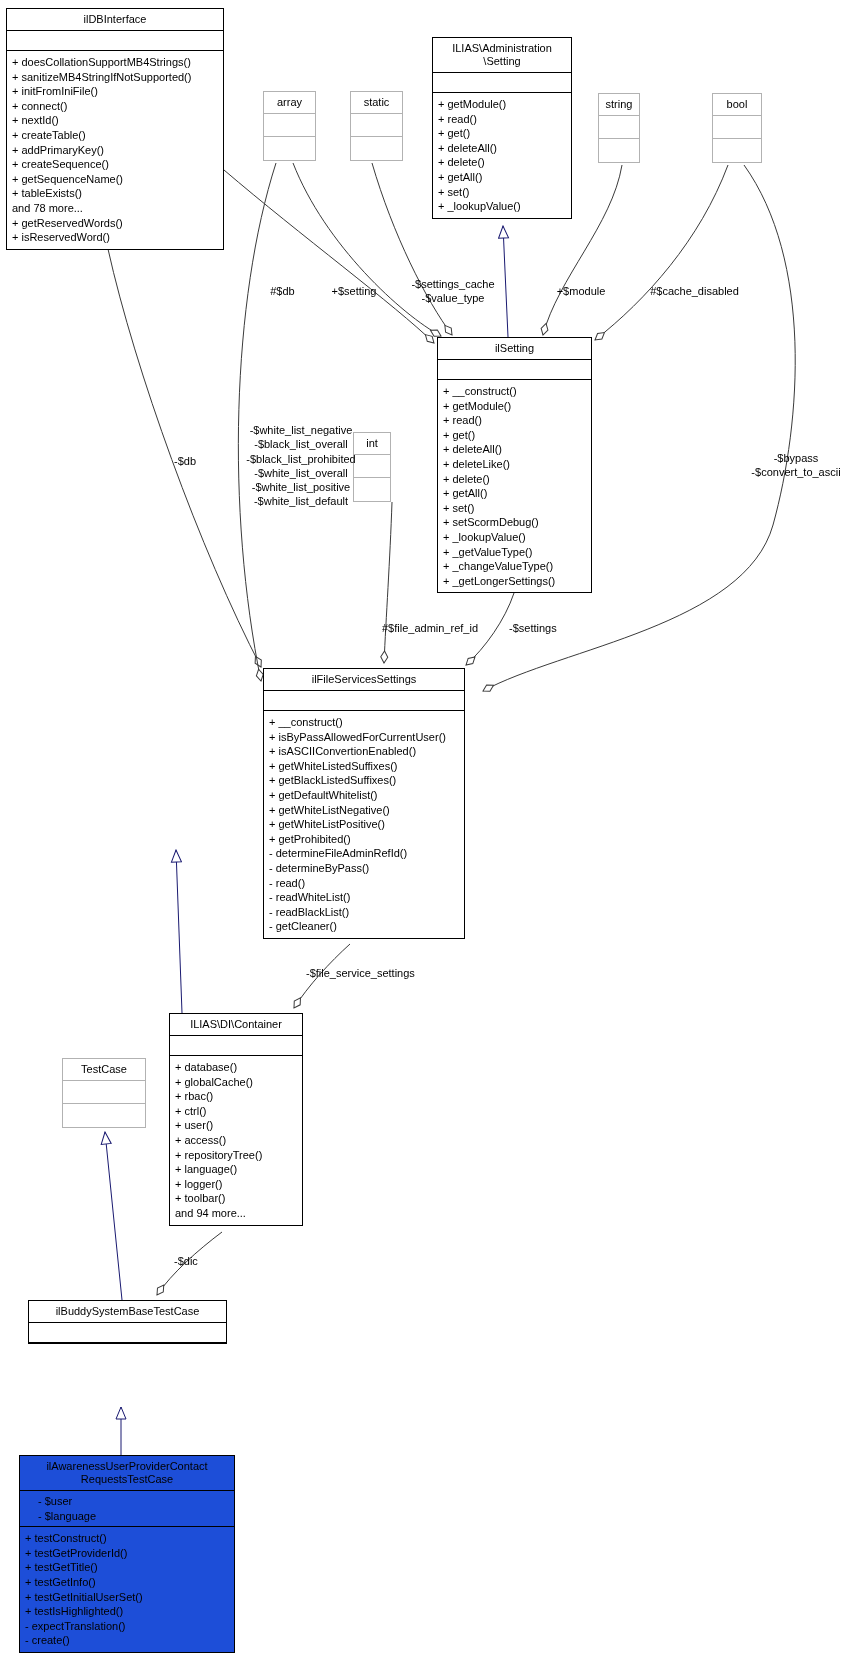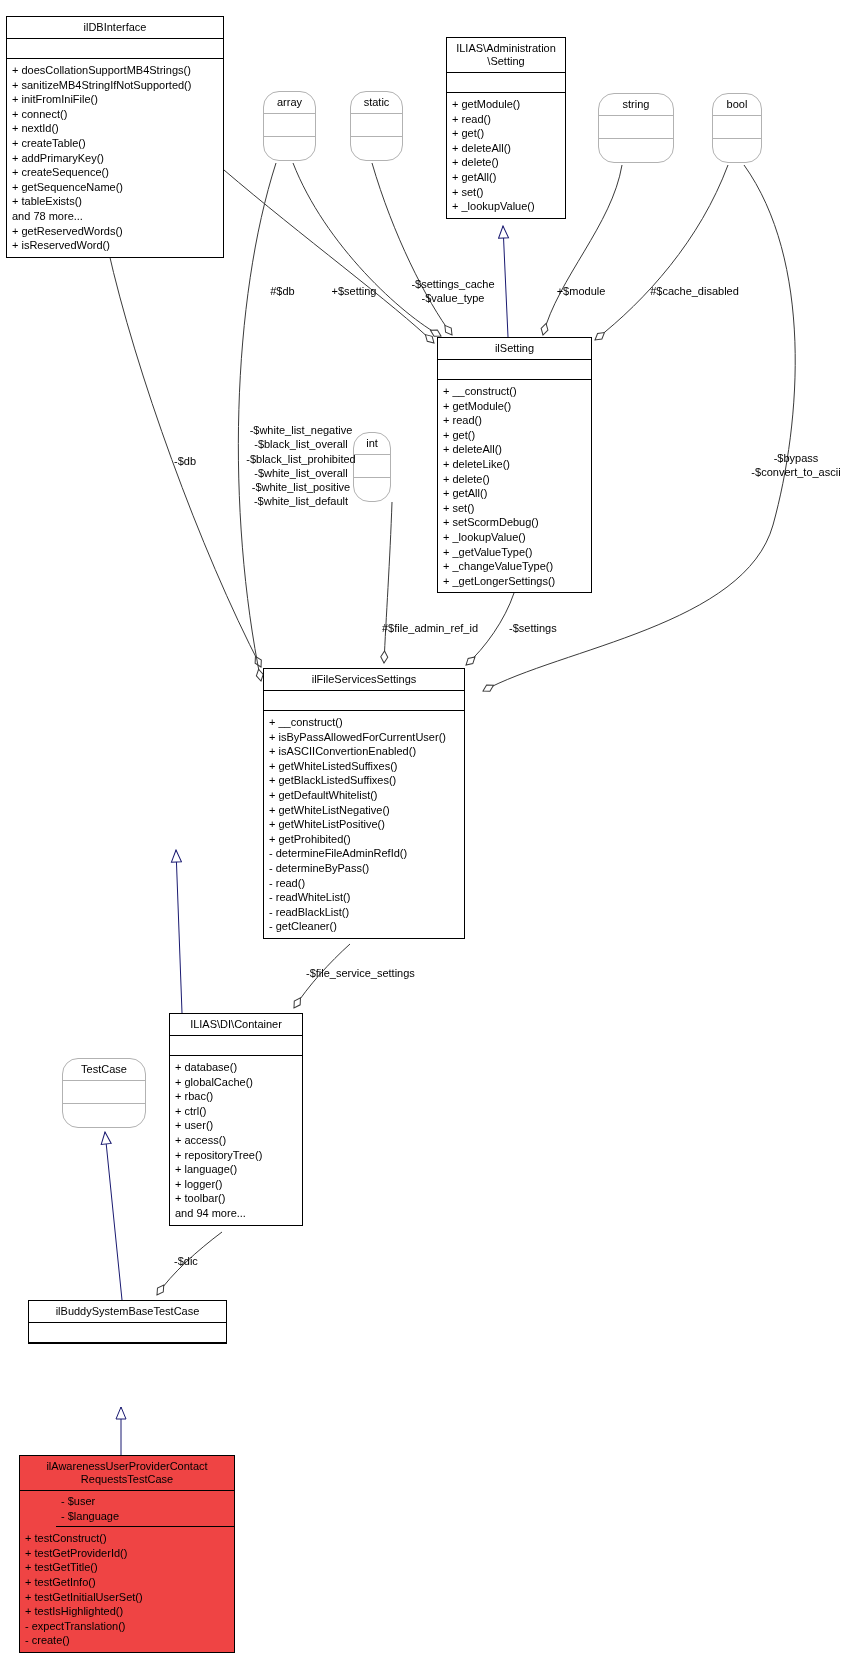--- a/index.html
+++ b/index.html
@@ -5,28 +5,28 @@
   html,body{margin:0;padding:0;background:#fff;}
   .canvas{
     position:relative;width:855px;height:1669px;background:#ffffff;
     font-family:"Liberation Sans",sans-serif;font-size:11px;color:#000;overflow:hidden;
   }
   svg.edges{position:absolute;left:0;top:0;z-index:1;}
   .cls{position:absolute;border:1px solid #000;background:#fff;box-sizing:border-box;z-index:2;}
   .cls .t{border-bottom:1px solid #000;text-align:center;padding:4px 2px;line-height:13px;white-space:nowrap;}
   .cls .a{border-bottom:1px solid #000;height:20px;box-sizing:border-box;padding:2px 4px;}
   .cls .a div{line-height:14.6px;white-space:nowrap;}
-  .cls .a.tall{height:auto;padding:3px 5px;margin-left:36px;}
+  .cls .a.tall{height:auto;padding:3px 18px;}
   .cls .m{padding:4px 3px 4px 5px;}
   .cls .m div{line-height:14.6px;white-space:nowrap;}
-  .prim{border-color:#b2b2b2;border-radius:16px;}
+  .prim{border-color:#b2b2b2;}
   .prim .t{border-bottom-color:#b2b2b2;}
   .prim .r{height:23px;box-sizing:border-box;}
   .prim .rb{border-bottom:1px solid #b2b2b2;}
-  .gray{background:#ef4444;}
+  .gray{background:#1d4ed8;}
   .lbl{position:absolute;z-index:3;line-height:14.3px;text-align:center;white-space:nowrap;}
   .lbl.la{text-align:left;}
 </style>
 </head>
 <body>
 
 <div class="canvas">
 
   <svg class="edges" width="855" height="1669" viewBox="0 0 855 1669">
     <defs>
@@ -50,41 +50,41 @@
     <path d="M 744,165 C 812,260 802,420 773,525 C 745,625 562,648 483,691" fill="none" stroke="#3a3a3a" marker-end="url(#dia)"></path>
     <path d="M 350,944 C 330,962 308,986 294,1008" fill="none" stroke="#3a3a3a" marker-end="url(#dia)"></path>
     <path d="M 222,1232 C 198,1250 172,1273 157,1295" fill="none" stroke="#3a3a3a" marker-end="url(#dia)"></path>
 
     <path d="M 508,337 L 503,226" fill="none" stroke="#191970" marker-end="url(#tri)"></path>
     <path d="M 182,1013 L 176,850" fill="none" stroke="#191970" marker-end="url(#tri)"></path>
     <path d="M 122,1300 L 105,1132" fill="none" stroke="#191970" marker-end="url(#tri)"></path>
     <path d="M 121,1455 L 121,1407" fill="none" stroke="#191970" marker-end="url(#tri)"></path>
   </svg>
 
-  <div class="cls" style="left:6px;top:16px;width:218px">
+  <div class="cls" style="left:6px;top:8px;width:218px">
     <div class="t">ilDBInterface</div>
     <div class="a"></div>
     <div class="m">
       <div>+ doesCollationSupportMB4Strings()</div>
       <div>+ sanitizeMB4StringIfNotSupported()</div>
       <div>+ initFromIniFile()</div>
       <div>+ connect()</div>
       <div>+ nextId()</div>
       <div>+ createTable()</div>
       <div>+ addPrimaryKey()</div>
       <div>+ createSequence()</div>
       <div>+ getSequenceName()</div>
       <div>+ tableExists()</div>
       <div>and 78 more...</div>
       <div>+ getReservedWords()</div>
       <div>+ isReservedWord()</div>
     </div>
   </div>
 
-  <div class="cls" style="left:446px;top:37px;width:120px">
+  <div class="cls" style="left:432px;top:37px;width:140px">
     <div class="t">
       <div>ILIAS\Administration</div>
       <div>\Setting</div>
     </div>
     <div class="a"></div>
     <div class="m">
       <div>+ getModule()</div>
       <div>+ read()</div>
       <div>+ get()</div>
       <div>+ deleteAll()</div>
@@ -98,21 +98,21 @@
   <div class="cls prim" style="left:263px;top:91px;width:53px">
     <div class="t">array</div>
     <div class="r rb"></div>
     <div class="r"></div>
   </div>
   <div class="cls prim" style="left:350px;top:91px;width:53px">
     <div class="t">static</div>
     <div class="r rb"></div>
     <div class="r"></div>
   </div>
-  <div class="cls prim" style="left:598px;top:93px;width:76px">
+  <div class="cls prim" style="left:598px;top:93px;width:42px">
     <div class="t">string</div>
     <div class="r rb"></div>
     <div class="r"></div>
   </div>
   <div class="cls prim" style="left:712px;top:93px;width:50px">
     <div class="t">bool</div>
     <div class="r rb"></div>
     <div class="r"></div>
   </div>
   <div class="cls prim" style="left:353px;top:432px;width:38px">

